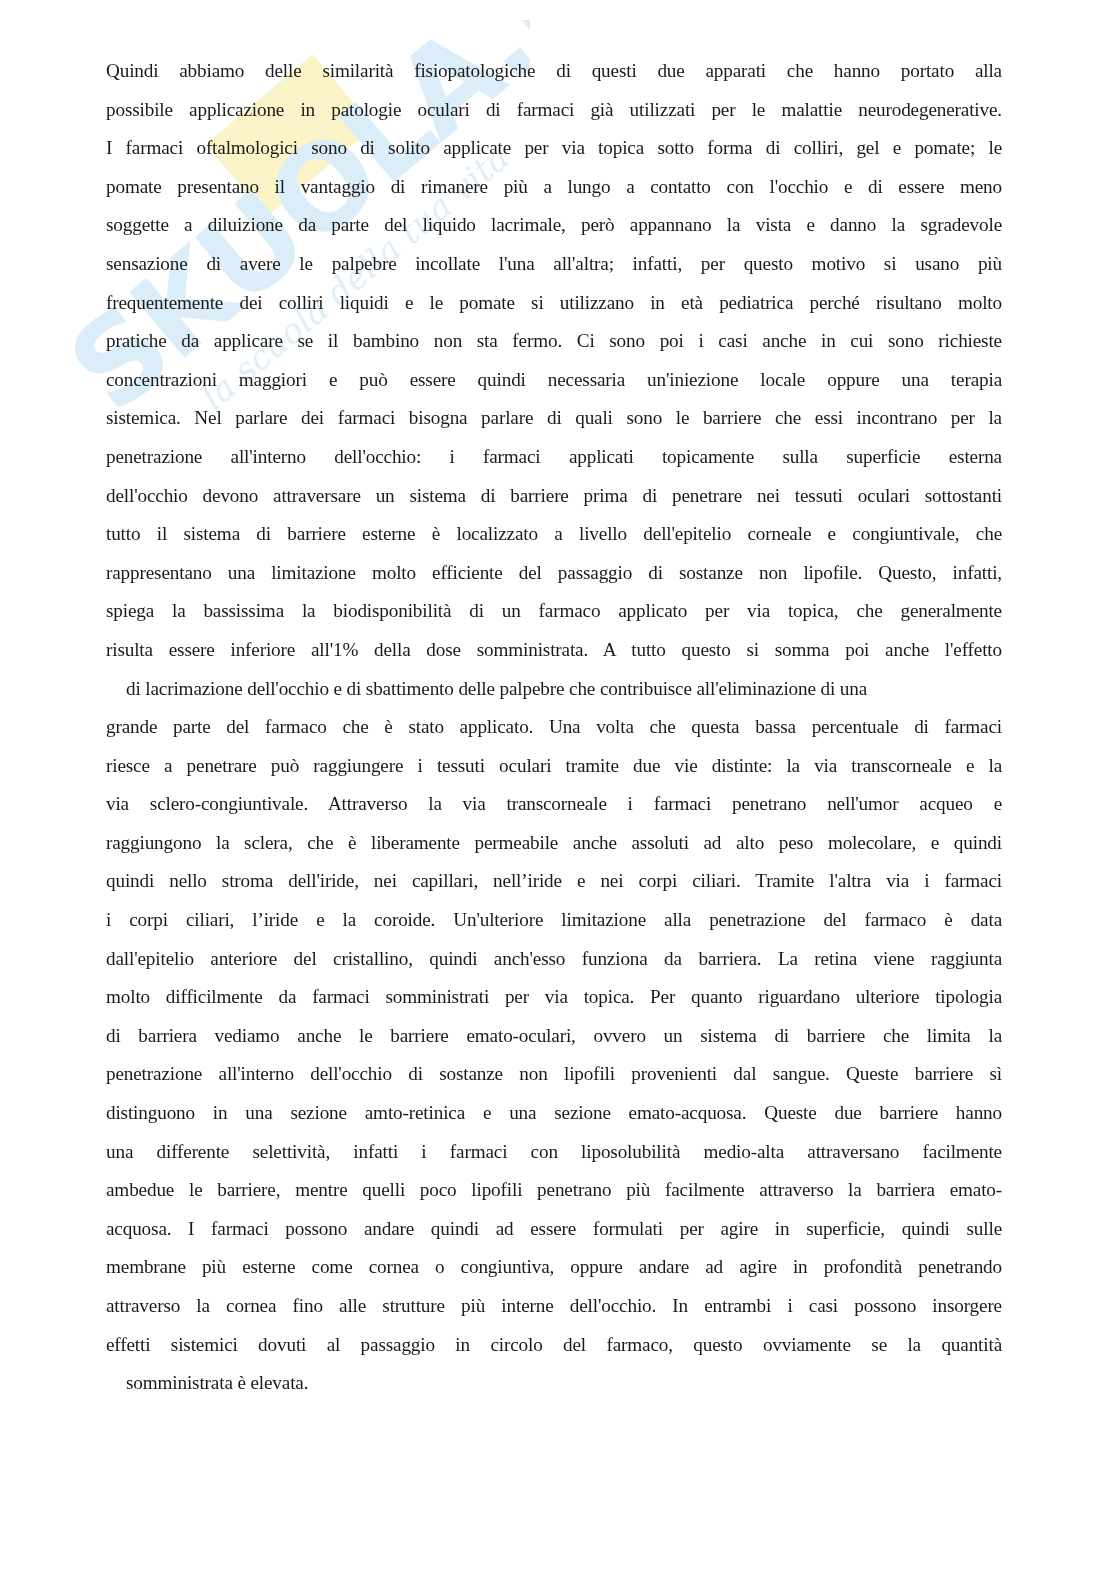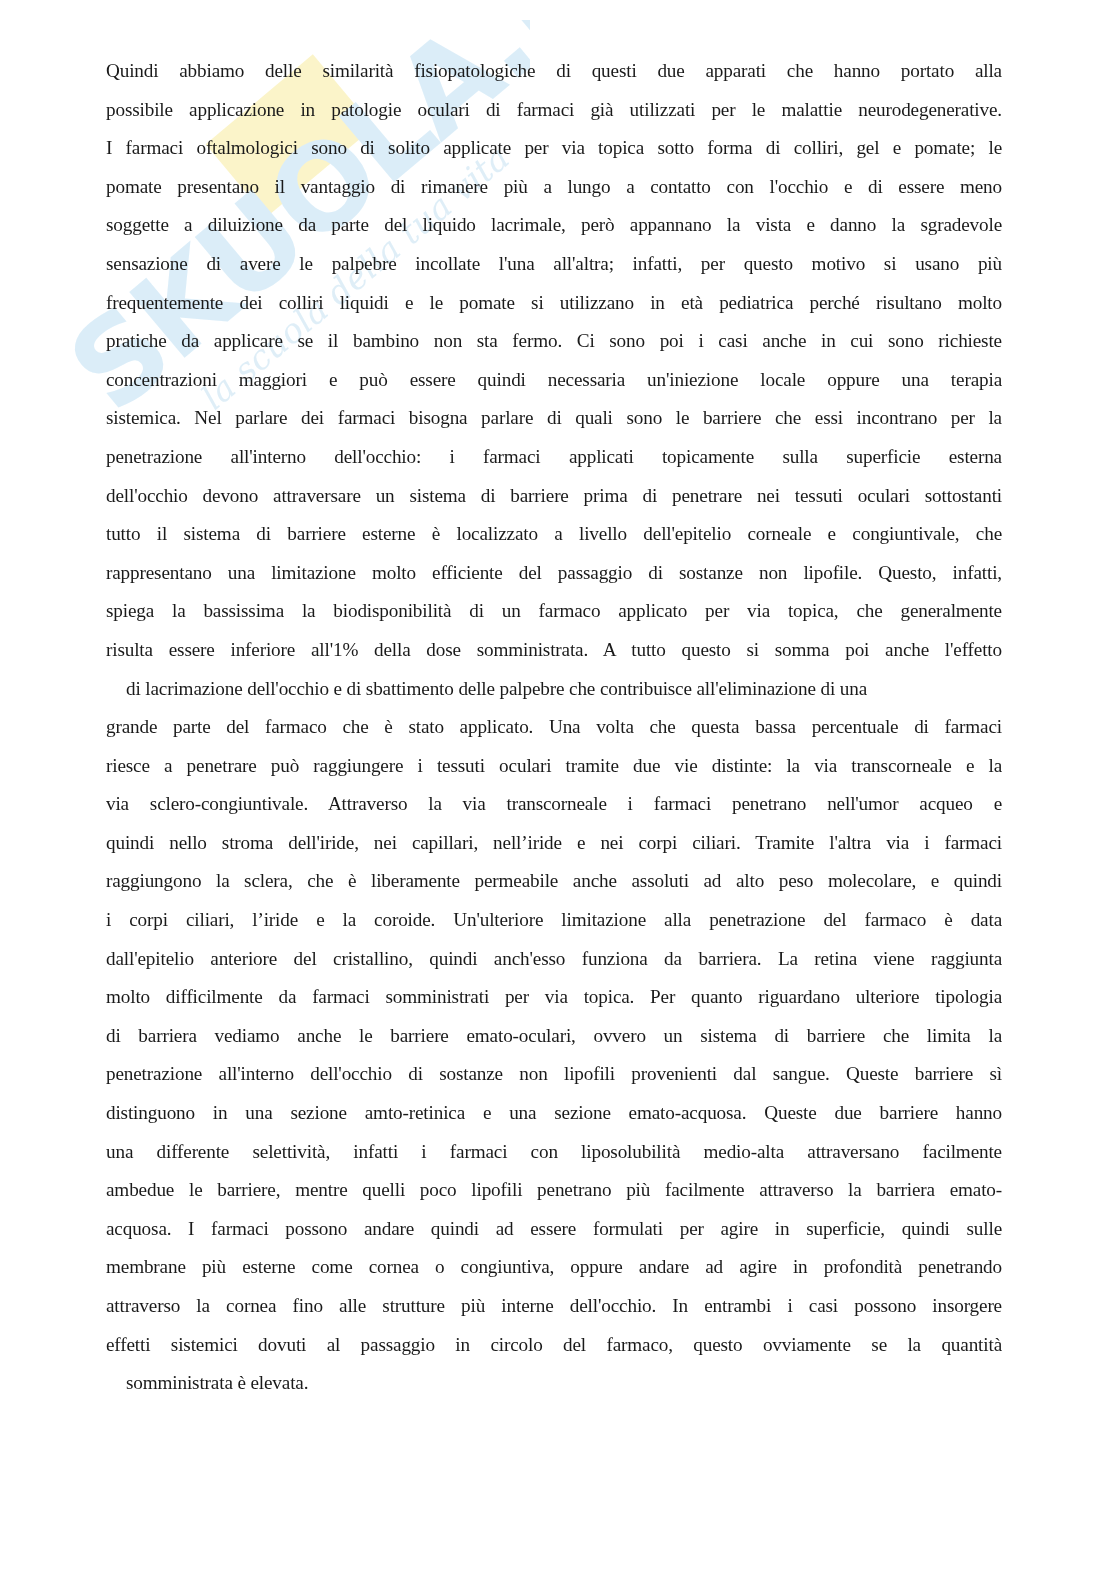--- a/index.html
+++ b/index.html
@@ -73,22 +73,22 @@
     <div class="line"><span>penetrazione all'interno dell'occhio: i farmaci applicati topicamente sulla superficie esterna</span></div>
     <div class="line"><span>dell'occhio devono attraversare un sistema di barriere prima di penetrare nei tessuti oculari sottostanti</span></div>
     <div class="line"><span>tutto il sistema di barriere esterne è localizzato a livello dell'epitelio corneale e congiuntivale, che</span></div>
     <div class="line"><span>rappresentano una limitazione molto efficiente del passaggio di sostanze non lipofile. Questo, infatti,</span></div>
     <div class="line"><span>spiega la bassissima la biodisponibilità di un farmaco applicato per via topica, che generalmente</span></div>
     <div class="line"><span>risulta essere inferiore all'1% della dose somministrata. A tutto questo si somma poi anche l'effetto</span></div>
     <div class="line last"><span>di lacrimazione dell'occhio e di sbattimento delle palpebre che contribuisce all'eliminazione di una</span></div>
     <div class="line"><span>grande parte del farmaco che è stato applicato. Una volta che questa bassa percentuale di farmaci</span></div>
     <div class="line"><span>riesce a penetrare può raggiungere i tessuti oculari tramite due vie distinte: la </span><b>via transcorneale</b><span> e la</span></div>
     <div class="line"><b>via sclero-congiuntivale</b><span>. Attraverso la via transcorneale i farmaci penetrano nell'umor acqueo e</span></div>
+    <div class="line"><span>raggiungono la sclera, che è liberamente permeabile anche assoluti ad alto peso molecolare, e quindi</span></div>
     <div class="line"><span>quindi nello stroma dell'iride, nei capillari, nell’iride e nei corpi ciliari. Tramite l'altra via i farmaci</span></div>
-    <div class="line"><span>raggiungono la sclera, che è liberamente permeabile anche assoluti ad alto peso molecolare, e quindi</span></div>
     <div class="line"><span>i corpi ciliari, l’iride e la coroide. Un'ulteriore limitazione alla penetrazione del farmaco è data</span></div>
     <div class="line"><span>dall'epitelio anteriore del cristallino, quindi anch'esso funziona da barriera. La retina viene raggiunta</span></div>
     <div class="line"><span>molto difficilmente da farmaci somministrati per via topica. Per quanto riguardano ulteriore tipologia</span></div>
     <div class="line"><span>di barriera vediamo anche le </span><b>barriere emato-oculari</b><span>, ovvero un sistema di barriere che limita la</span></div>
     <div class="line"><span>penetrazione all'interno dell'occhio di sostanze non lipofili provenienti dal sangue. Queste barriere sì</span></div>
     <div class="line"><span>distinguono in una </span><b>sezione amto-retinica</b><span> e una </span><b>sezione emato-acquosa</b><span>. Queste due barriere hanno</span></div>
     <div class="line"><span>una differente selettività, infatti i farmaci con liposolubilità medio-alta attraversano facilmente</span></div>
     <div class="line"><span>ambedue le barriere, mentre quelli poco lipofili penetrano più facilmente attraverso la barriera emato-</span></div>
     <div class="line"><span>acquosa. I farmaci possono andare quindi ad essere formulati per agire in superficie, quindi sulle</span></div>
     <div class="line"><span>membrane più esterne come cornea o congiuntiva, oppure andare ad agire in profondità penetrando</span></div>

